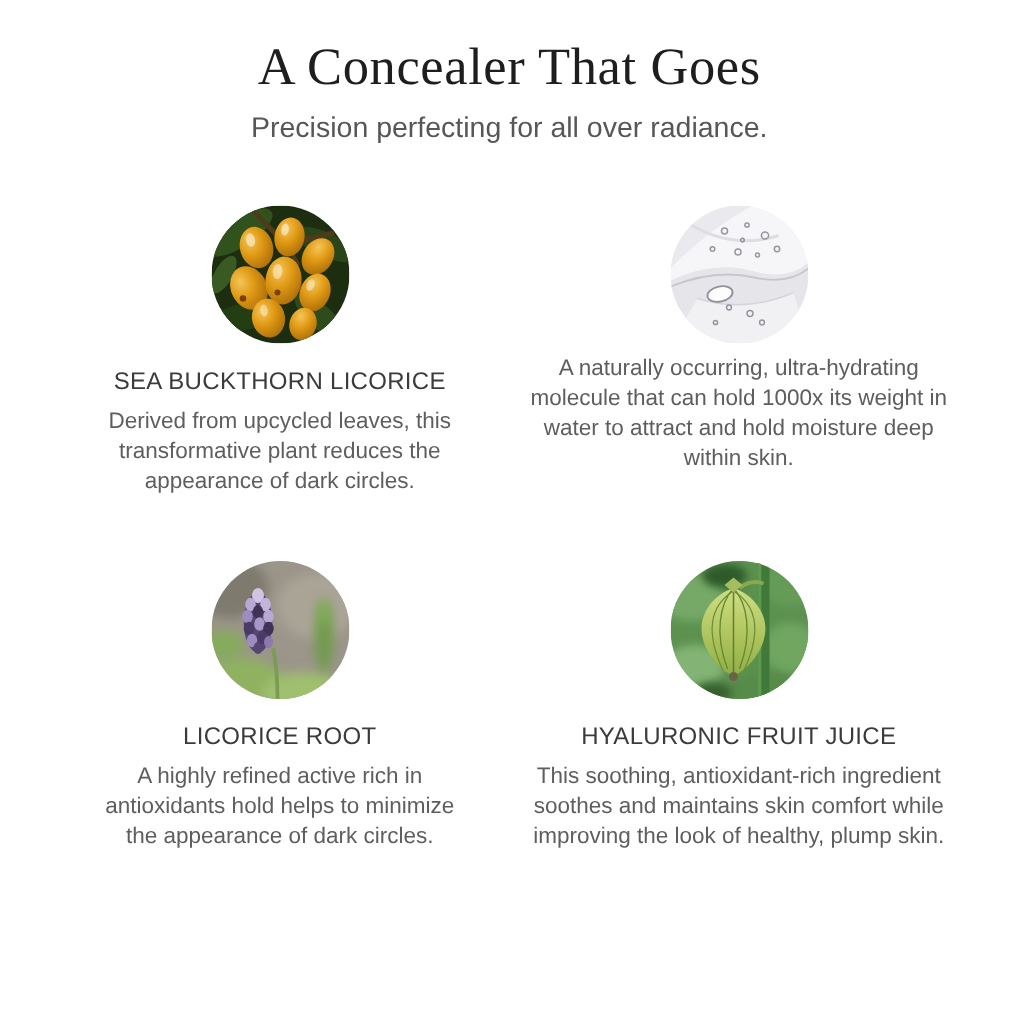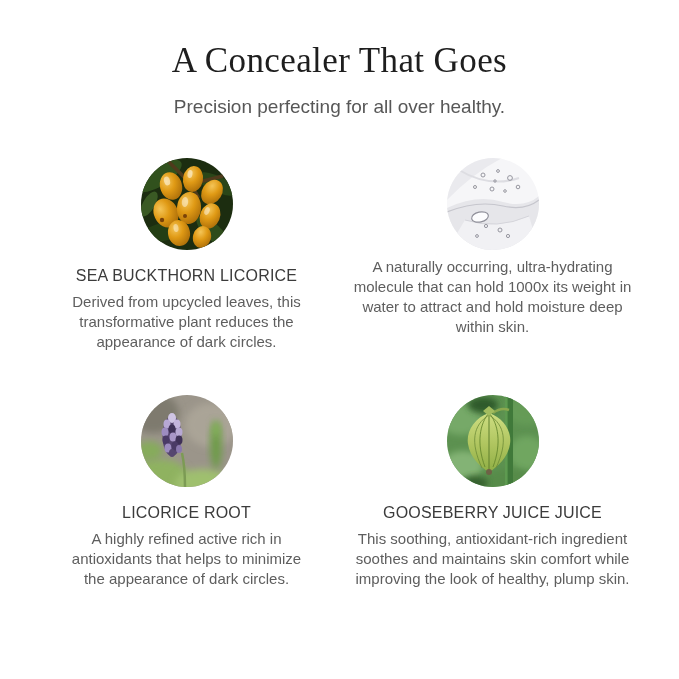--- a/index.html
+++ b/index.html
@@ -5,21 +5,21 @@
   html,body{margin:0;padding:0;background:#fff;}
   .page{
     position:relative;
     width:679px;height:679px;
     background:#ffffff;
     font-family:"Liberation Sans",sans-serif;
     overflow:hidden;
   }
   .header{text-align:center;padding-top:25px;}
   .title{
-    margin:16px;
+    margin:0;
     font-family:"Liberation Serif",serif;
     font-weight:400;
     font-size:35px;
     line-height:39px;
     letter-spacing:0.4px;
     color:#1e1e1e;
   }
   .title .line{display:block;}
   .subtitle{
     margin:11px 0 0 0;
@@ -62,21 +62,21 @@
 </style>
 </head>
 <body>
 
 <div class="page">
 
   <div class="header">
     <h1 class="title">
       <span class="line">A Concealer That Goes</span>
     </h1>
-    <p class="subtitle">Precision perfecting for all over healthy.</p>
+    <p class="subtitle">Precision perfecting for all over radiance.</p>
   </div>
 
   <div class="grid">
 
     <section class="card card-0">
       <div class="photo">
         <svg width="92" height="92" viewBox="0 0 92 92">
           <defs>
             <radialGradient id="berryG" cx="35%" cy="30%" r="80%">
               <stop offset="0%" stop-color="#f4c558"></stop>
@@ -172,21 +172,21 @@
             <ellipse cx="32" cy="42" rx="3.5" ry="4.5" fill="#a896c8"></ellipse>
             <ellipse cx="38" cy="45" rx="3.5" ry="4.5" fill="#3f3158"></ellipse>
             <ellipse cx="27" cy="53" rx="3.5" ry="4.5" fill="#9d8cc0"></ellipse>
             <ellipse cx="34" cy="51" rx="3.5" ry="4.5" fill="#4a3a66"></ellipse>
             <ellipse cx="38" cy="54" rx="3" ry="4" fill="#8a78ae"></ellipse>
             <ellipse cx="31" cy="58" rx="3" ry="4" fill="#564670"></ellipse>
           </g>
         </svg>
       </div>
       <h2 class="card-title">LICORICE ROOT</h2>
-      <p class="card-desc">A highly refined active rich in antioxidants that helps to minimize the appearance of dark circles.</p>
+      <p class="card-desc">A highly refined active rich in antioxidants hold helps to minimize the appearance of dark circles.</p>
     </section>
 
     <section class="card card-3">
       <div class="photo">
         <svg width="92" height="92" viewBox="0 0 92 92">
           <defs>
             <filter id="blur4" x="-40%" y="-40%" width="180%" height="180%">
               <feGaussianBlur stdDeviation="3"></feGaussianBlur>
             </filter>
             <linearGradient id="huskG" x1="0" y1="0" x2="0" y2="1">
@@ -209,18 +209,18 @@
           <path d="M42 18 C27 23 19 37 21 49 C23 62 33 72 42 77 C51 72 61 62 63 49 C65 37 57 23 42 18 Z" fill="url(#huskG)"></path>
           <path d="M42 18 L42 77" stroke="#5f7e2e" stroke-width="1" fill="none"></path>
           <path d="M42 18 C33 28 29 48 38 72" stroke="#66882f" stroke-width="0.9" fill="none"></path>
           <path d="M42 18 C51 28 55 48 46 72" stroke="#66882f" stroke-width="0.9" fill="none"></path>
           <path d="M42 20 C26 30 23 47 35 73" stroke="#6d8c38" stroke-width="0.8" fill="none"></path>
           <path d="M42 20 C58 30 61 47 49 73" stroke="#6d8c38" stroke-width="0.8" fill="none"></path>
           <path d="M36 16 L42 11 L48 16 L42 21 Z" fill="#a3bd5f"></path>
           <ellipse cx="42" cy="77" rx="3" ry="3" fill="#6e6246"></ellipse>
         </svg>
       </div>
-      <h2 class="card-title">GOOSEBERRY JUICE JUICE</h2>
+      <h2 class="card-title">HYALURONIC FRUIT JUICE</h2>
       <p class="card-desc">This soothing, antioxidant-rich ingredient soothes and maintains skin comfort while improving the look of healthy, plump skin.</p>
     </section>
 
   </div>
 </div>
 
 </body></html>

